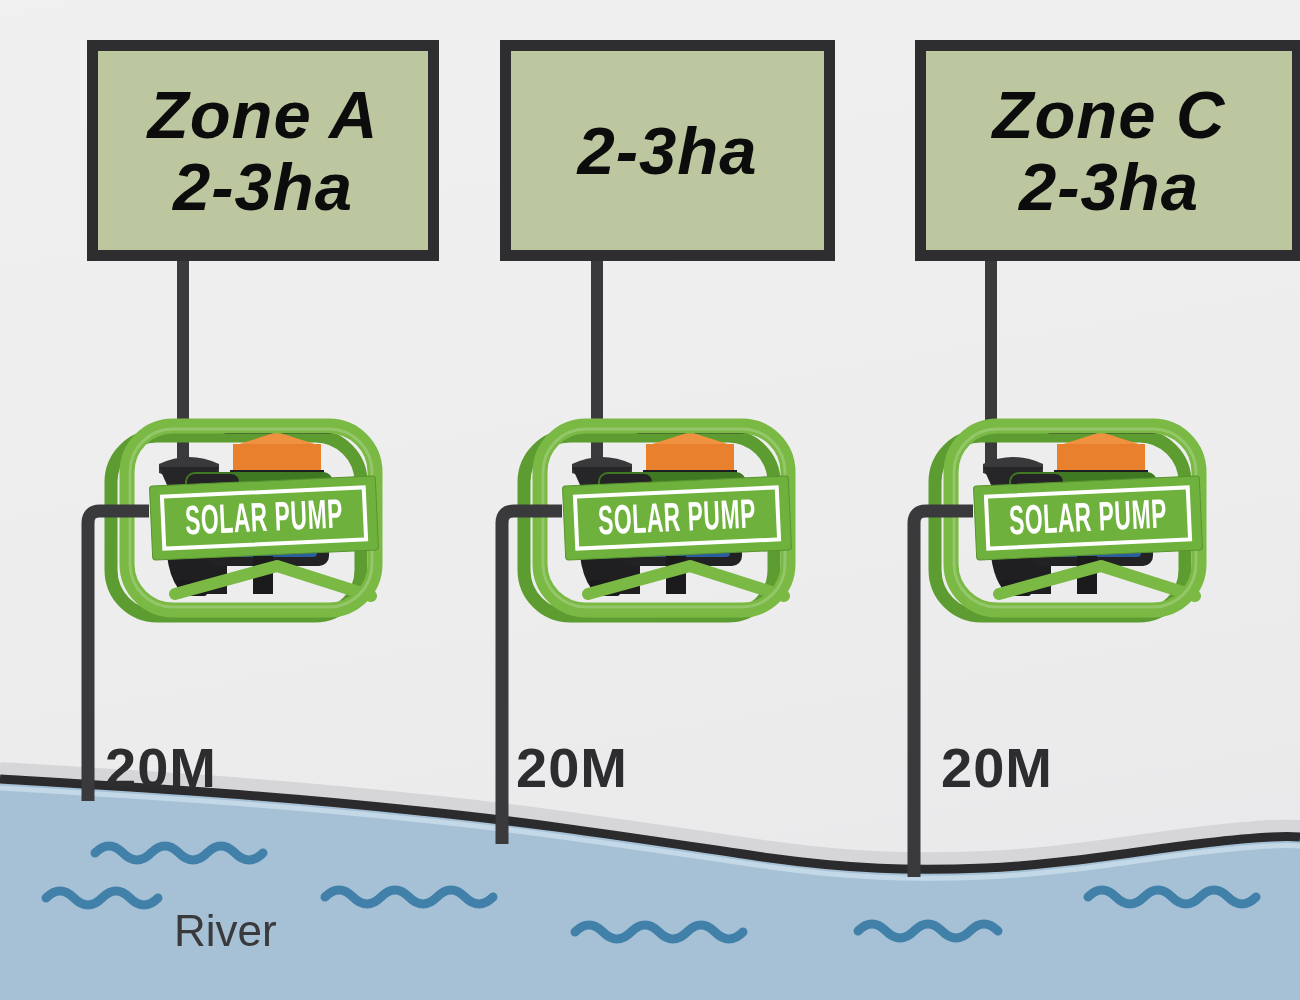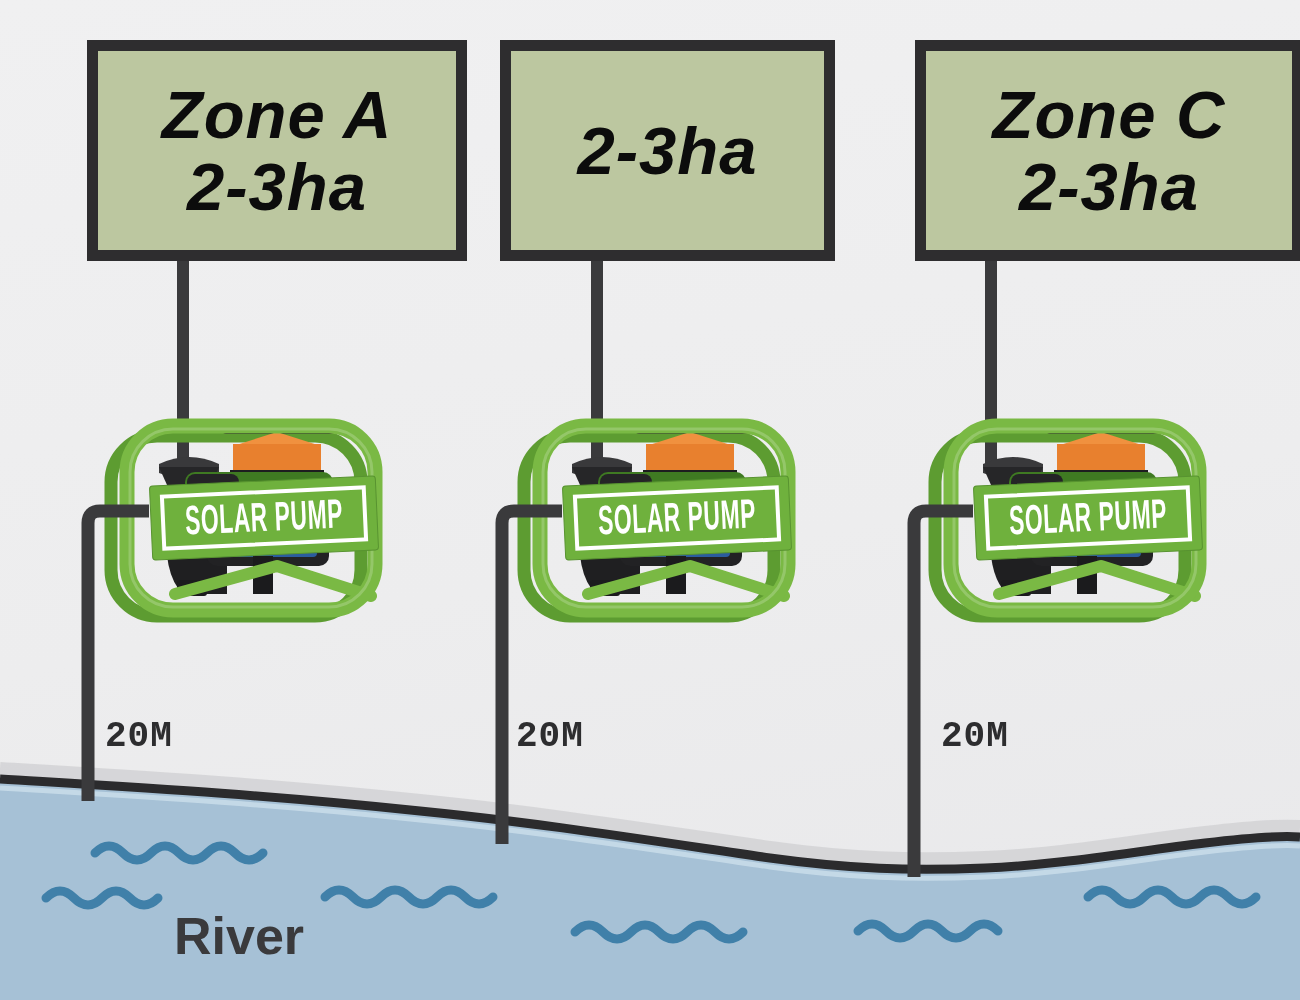--- a/index.html
+++ b/index.html
@@ -10,30 +10,30 @@
   }
   .stage svg{position:absolute;left:0;top:0;}
   .zone-box{
     position:absolute;top:40px;height:221px;box-sizing:border-box;
     background:var(--zone_box_fill,#bcc7a0);
     border:11px solid var(--zone_box_border,#2e2d2f);
     display:flex;flex-direction:column;justify-content:center;align-items:center;
     font-weight:bold;font-style:italic;font-size:67px;line-height:1.07;
     color:var(--zone_text,#0c0c0c);text-align:center;letter-spacing:1px;
   }
-  .zone-a{left:87px;width:380px;}
+  .zone-a{left:87px;width:352px;}
   .zone-b{left:500px;width:335px;}
   .zone-c{left:915px;width:388px;}
   .dim-label{
-    position:absolute;top:716px;font-weight:bold;font-size:36px;
-    color:var(--label_text,#2d2d2f);letter-spacing:1px;font-family:Liberation Mono, monospace;
+    position:absolute;top:735px;font-weight:bold;font-size:56px;
+    color:var(--label_text,#2d2d2f);letter-spacing:1px;
   }
   .dim-a{left:105px;} .dim-b{left:516px;} .dim-c{left:941px;}
   .river-label{
-    position:absolute;left:174px;top:906px;font-weight:bold;font-size:52px;
+    position:absolute;left:174px;top:906px;font-weight:normal;font-size:44px;
     color:#3a3a3c;
   }
   
   .pipe{stroke:var(--pipe,#3a3a3c);fill:none;}
   .bank-shadow{stroke:#d2d2d5;stroke-width:14;fill:none;opacity:.85;}
   .water{fill:var(--water_fill,#a6c1d6);}
   .water-hl{stroke:#c8dbe9;stroke-width:5;fill:none;opacity:.9;}
   .water-edge{stroke:var(--water_edge,#2b2b2d);stroke-width:9;fill:none;}
   .wave{stroke:var(--wave_stroke,#4080a9);stroke-width:9;fill:none;stroke-linecap:round;}
   .tube{stroke:var(--pump_green,#7ab944);stroke-width:15;fill:none;}

